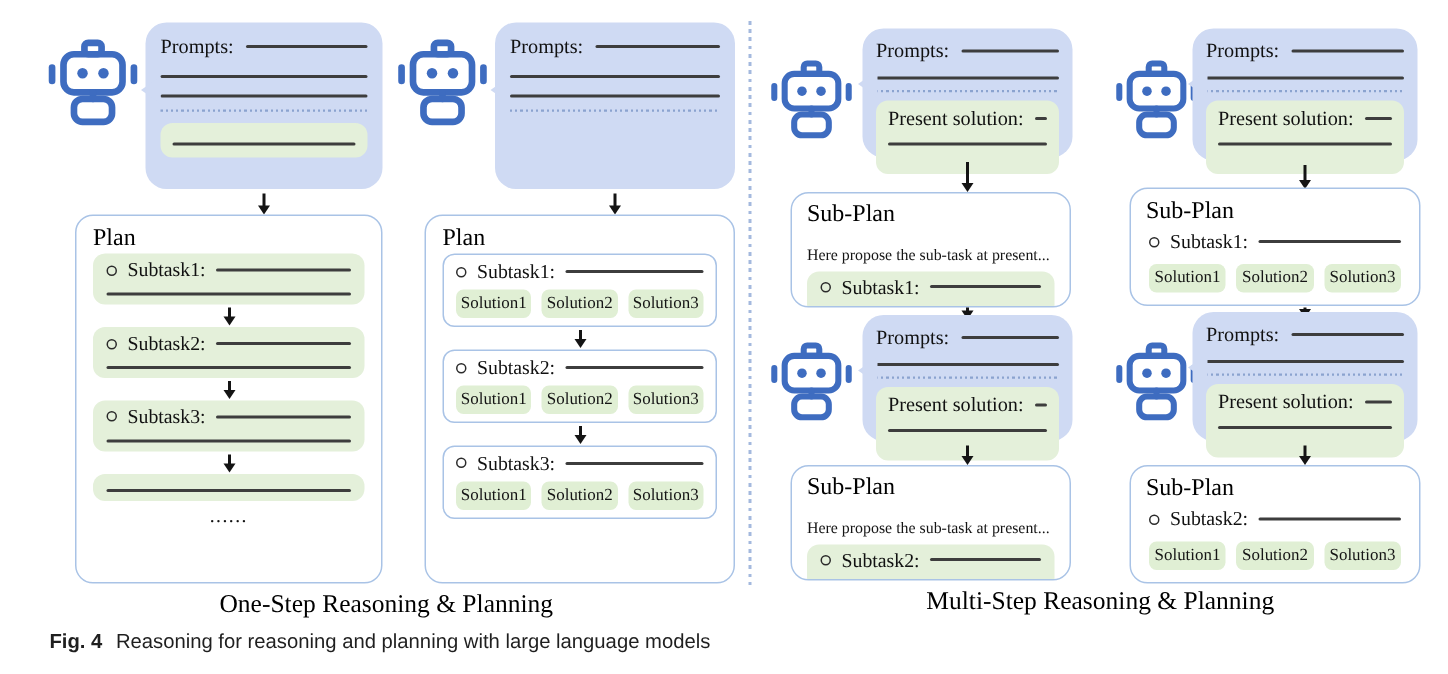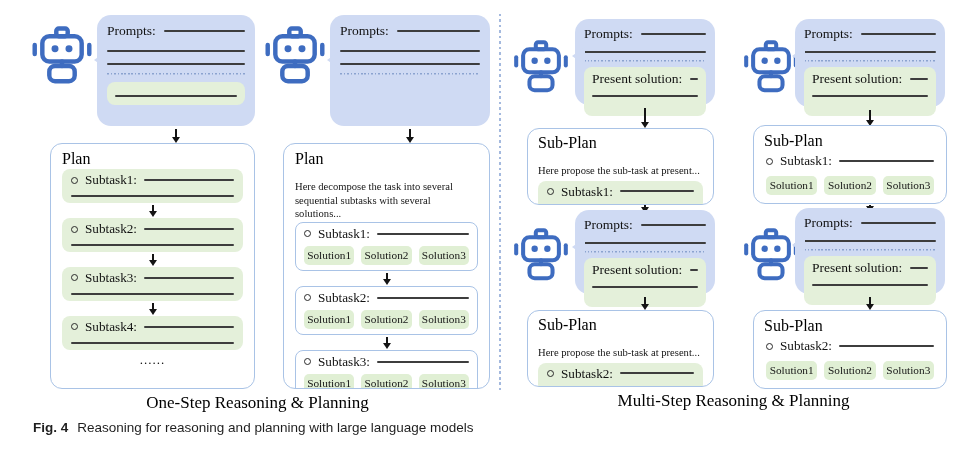--- a/index.html
+++ b/index.html
@@ -136,25 +136,20 @@
     <div class="gcard">
       <div class="srow">
           <span class="bull"></span>
           <span>Subtask3:</span>
           <span class="ln"></span>
         </div>
       <div class="ln fl2"></div>
     </div>
     <div class="marrow"></div>
     <div class="gcard">
-      <div class="srow">
-          <span class="bull"></span>
-          <span>Subtask4:</span>
-          <span class="ln"></span>
-        </div>
       <div class="ln fl2"></div>
     </div>
     <div class="dotsline">......</div>
   </div>
 
   <svg class="robot" style="left:263px; top:26px; width:64px; height:66px;">
       <use href="#robot-sym"></use>
     </svg>
 
   <div class="bubble tall" style="left:330px; top:15px; width:160px; height:111px;">
@@ -164,21 +159,20 @@
     </div>
     <div class="ln fl"></div>
     <div class="ln fl"></div>
     <div class="dotdiv"></div>
   </div>
 
   <div class="varrow" style="left:409px; top:129px; height:9px;"></div>
 
   <div class="planbox" style="left:283px; top:143px; width:207px; height:246px;">
     <div class="btitle">Plan</div>
-    <div class="bdesc">Here decompose the task into several sequential subtasks with several solutions...</div>
     <div class="icard">
       <div class="srow">
           <span class="bull"></span>
           <span>Subtask1:</span>
           <span class="ln"></span>
         </div>
       <div class="chips">
         <span class="chip">Solution1</span>
         <span class="chip">Solution2</span>
         <span class="chip">Solution3</span>

